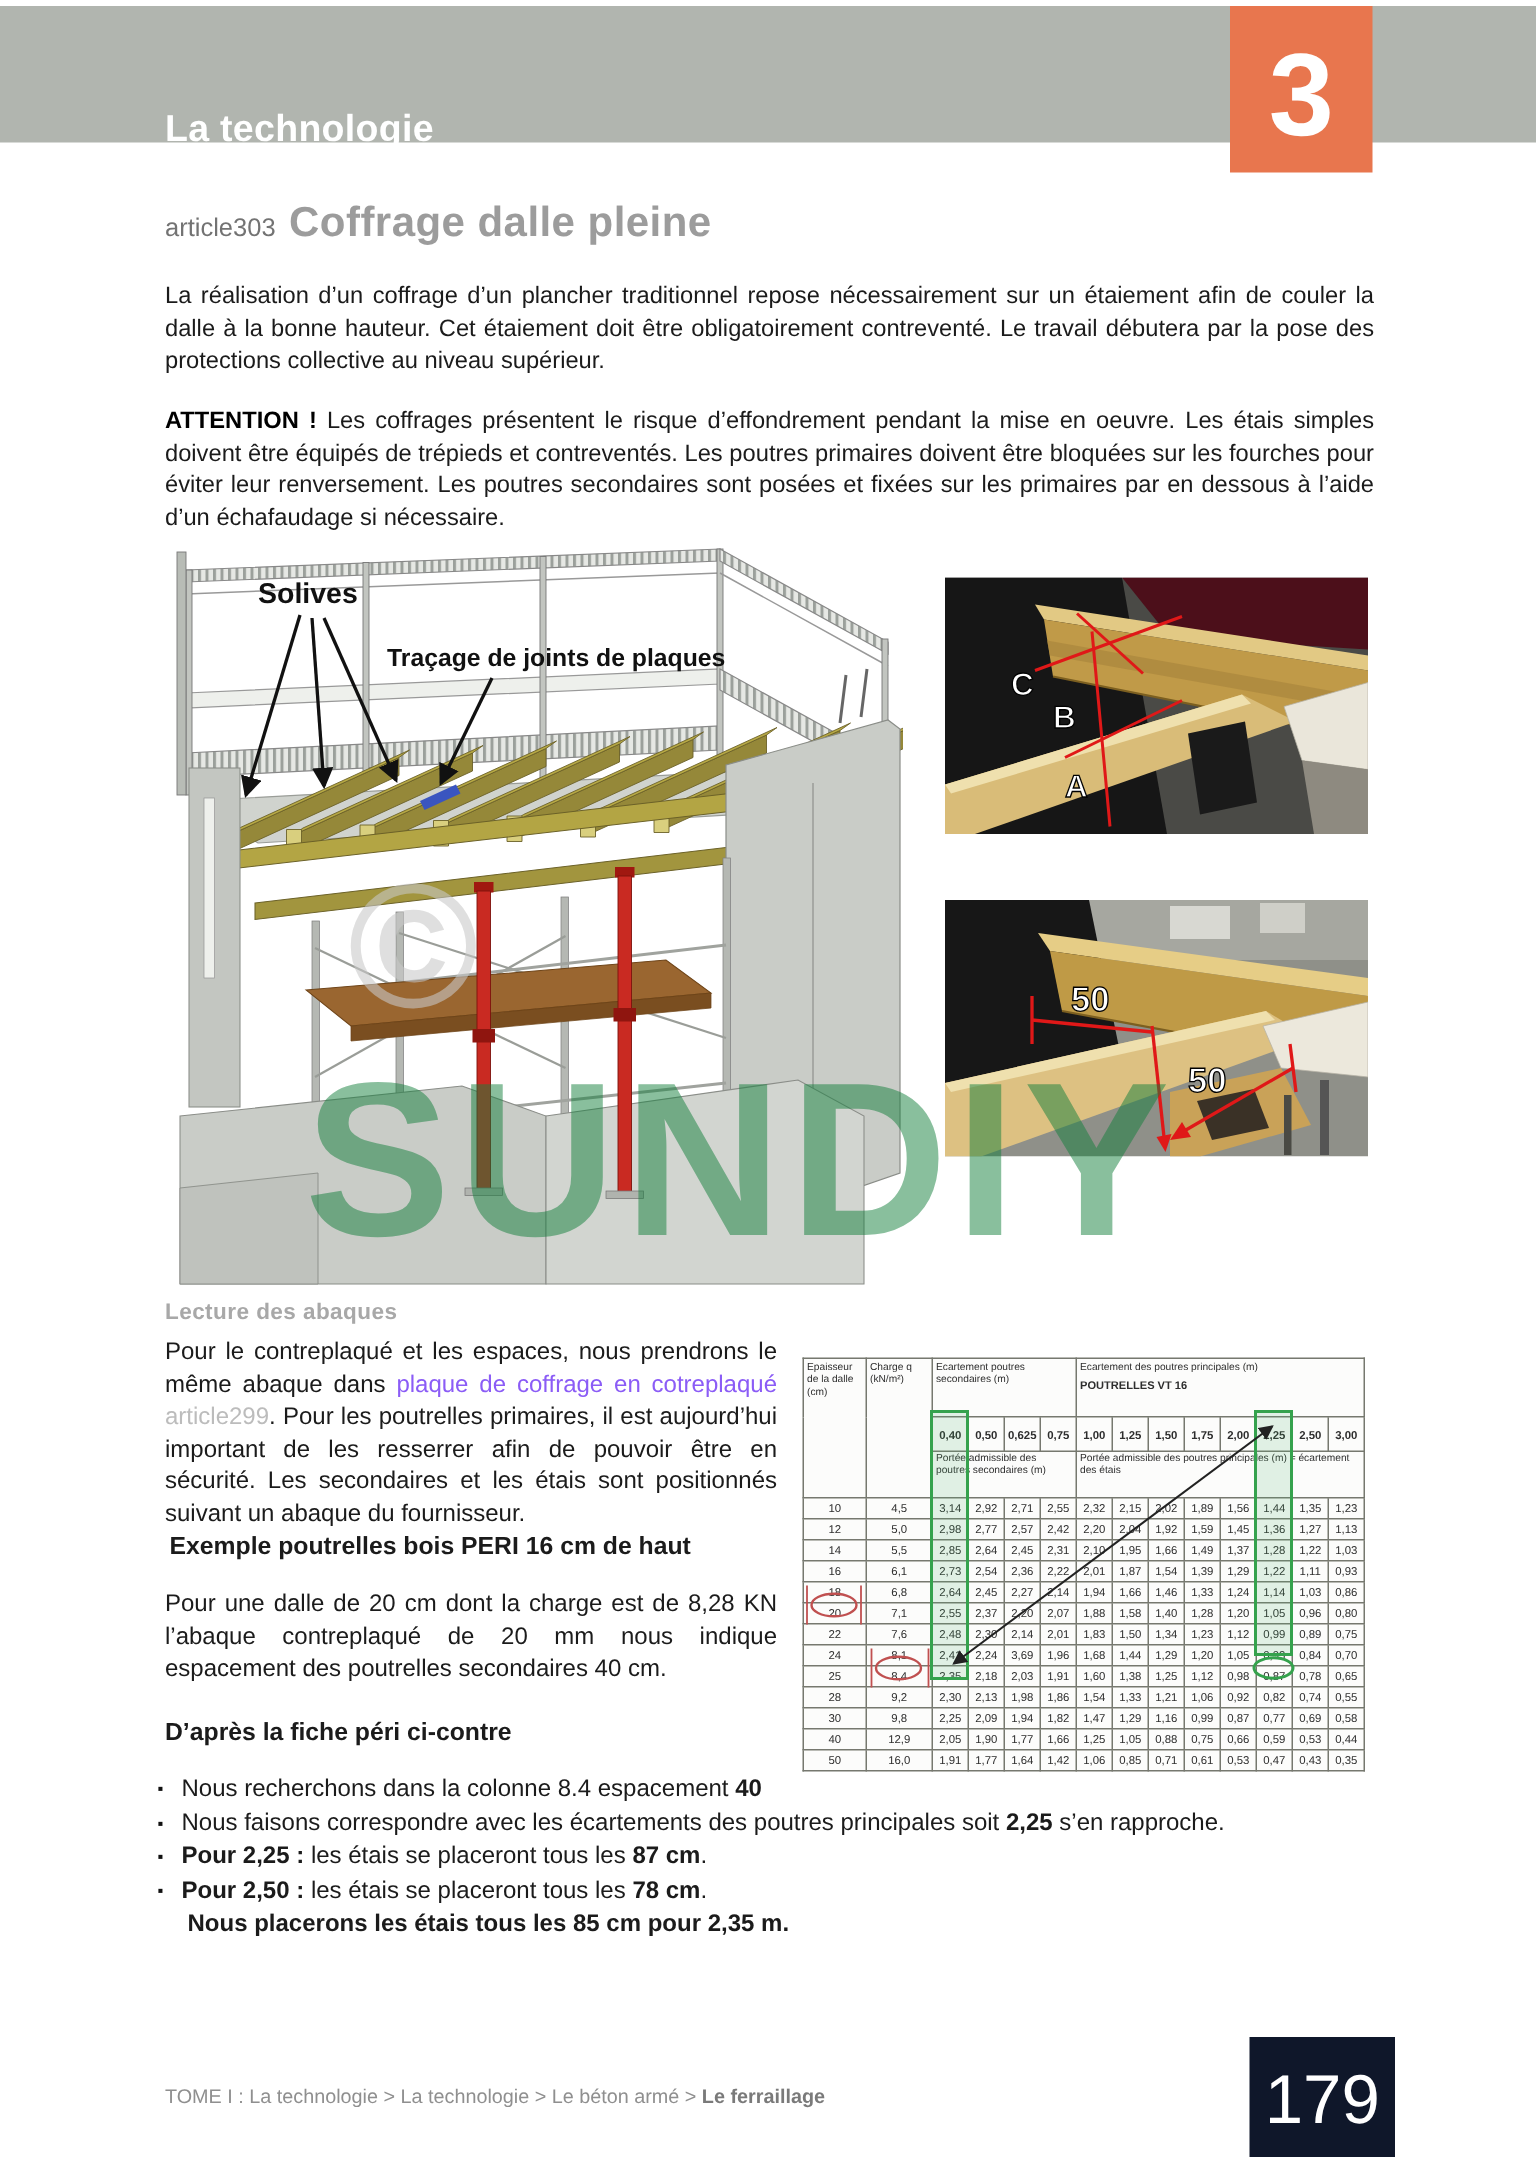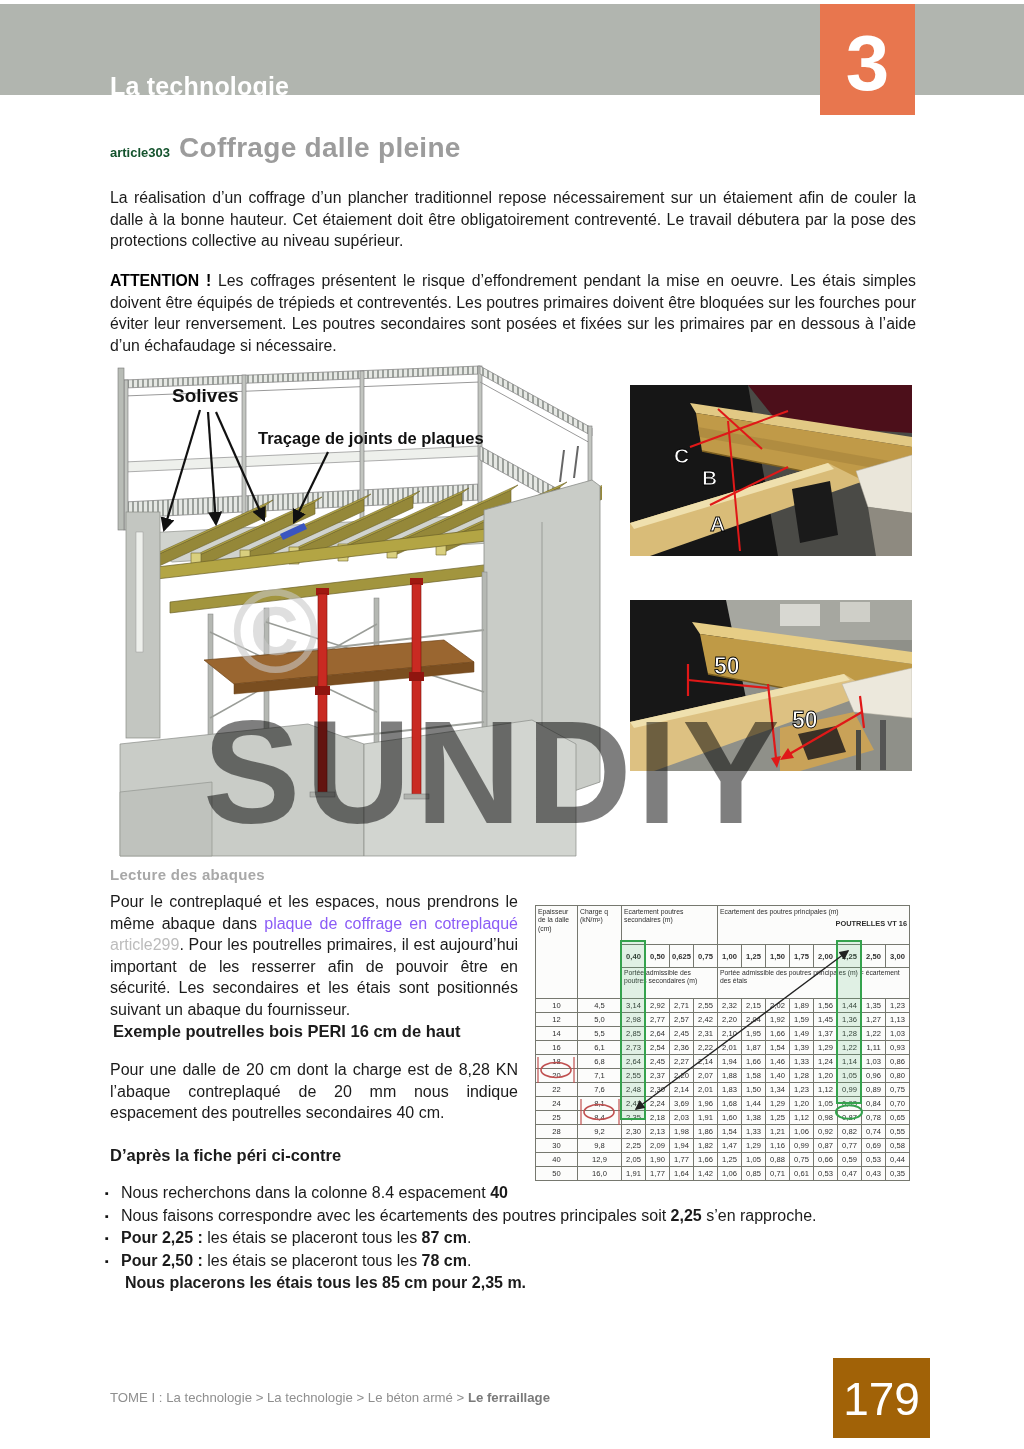--- a/index.html
+++ b/index.html
@@ -8,72 +8,72 @@
 
   
   .band{position:absolute;left:0;top:4px;width:1024px;height:91px;background:#b1b5af;}
   .band-title{position:absolute;left:110px;top:68px;font-size:25px;font-weight:bold;color:#fff;letter-spacing:.2px;}
   .chapter-box{position:absolute;left:820px;top:4px;width:95px;height:111px;background:#e8764e;}
   .chapter-box span{display:block;width:100%;height:100%;text-align:center;line-height:118px;
                     font-size:78px;font-weight:bold;color:#fff;}
 
   
   .article-line{position:absolute;left:110px;top:132px;display:flex;align-items:baseline;}
-  .article-id{font-size:13px;font-weight:bold;color:#14532d;margin-right:9px;}
+  .article-id{font-size:17px;font-weight:normal;color:#737373;margin-right:9px;}
   .article-title{font-size:28px;font-weight:bold;color:#9c9c9c;letter-spacing:.3px;}
 
   .para{position:absolute;left:110px;width:806px;font-size:15.8px;line-height:21.8px;
         text-align:justify;color:#1b1b1b;}
   .p-intro{top:171px;}
   .p-attention{top:254px;}
   b.dark{color:#000;}
 
   
   .fig-ill{position:absolute;left:112px;top:362px;width:490px;height:496px;}
   .photo{position:absolute;width:282px;height:171px;}
   .photo1{left:630px;top:385px;}
   .photo2{left:630px;top:600px;}
   .wm-c{position:absolute;left:232px;top:572px;font-size:118px;font-weight:bold;
         color:#c9c9c9;opacity:.58;z-index:5;pointer-events:none;line-height:1;}
   .wm-text{position:absolute;left:203px;top:700px;font-size:146px;font-weight:bold;
-        color:#000000;opacity:.5;z-index:5;pointer-events:none;line-height:1;letter-spacing:5px;}
+        color:#15803d;opacity:.5;z-index:5;pointer-events:none;line-height:1;letter-spacing:5px;}
 
   
   .lecture-head{position:absolute;left:110px;top:866px;font-size:15px;font-weight:bold;color:#a8a8a8;letter-spacing:.3px;}
   .left-col{position:absolute;left:110px;top:891px;width:408px;font-size:16px;line-height:21.6px;text-align:justify;}
   .left-col p{margin:0;}
   .link-orange{color:#8b5cf6;}
   .link-gray{color:#bcbcbc;}
   .example-line{font-weight:bold;font-size:16.5px;text-align:left;padding-left:3px;}
   .p2{margin-top:17px !important;}
   .p3{margin-top:21px !important;font-weight:bold;font-size:16.5px;text-align:left;}
 
   
   .table-wrap{position:absolute;left:535px;top:905px;width:378px;height:276px;}
   .peri{border-collapse:collapse;table-layout:fixed;width:374px;background:#fcfcfb;
         font-family:"Liberation Sans",sans-serif;color:#2e2e2e;}
   .peri th,.peri td{border:1px solid #76786f;padding:0 1px;text-align:center;font-weight:normal;overflow:hidden;}
   .peri .hr1 th{height:34px;font-size:6.8px;line-height:1.25;text-align:left;padding:2px 2px;vertical-align:top;}
   .peri .hr1 th.gp{text-align:left;}
-  .peri .vt{font-weight:bold;font-size:7.4px;text-align:right;margin-top:3px;}
+  .peri .vt{font-weight:bold;font-size:7.4px;text-align:left;margin-top:3px;}
   .peri .hr2 th{height:22px;font-size:7.6px;font-weight:bold;}
   .peri .hr3 td{height:28px;font-size:6.8px;line-height:1.25;text-align:left;padding:1px 2px;vertical-align:top;}
   .peri .dr td{height:13px;font-size:7.6px;line-height:13px;}
   .tbl-overlay{position:absolute;left:0;top:0;pointer-events:none;}
 
   
   .bullets{position:absolute;left:105px;top:1182px;width:836px;font-size:16px;line-height:22.5px;}
   .bullets .row{display:flex;}
   .bullets .mk{width:16px;font-size:11px;line-height:22.5px;color:#111;flex:0 0 16px;}
   .bullets .concl{padding-left:20px;font-weight:bold;}
 
   
   .crumbs{position:absolute;left:110px;top:1386px;font-size:13.2px;line-height:24px;color:#8f8f8f;}
   .crumbs b{color:#7a7a7a;}
-  .page-box{position:absolute;left:833px;top:1358px;width:97px;height:80px;background:#a16207;}
+  .page-box{position:absolute;left:833px;top:1358px;width:97px;height:80px;background:#0f172a;}
   .page-box span{display:block;text-align:center;line-height:82px;font-size:46px;color:#fff;
                  font-family:"Liberation Sans",sans-serif;}
 </style>
 </head>
 <body>
 
 <div class="page">
 
   <div class="band">
     <div class="band-title">La technologie</div>

